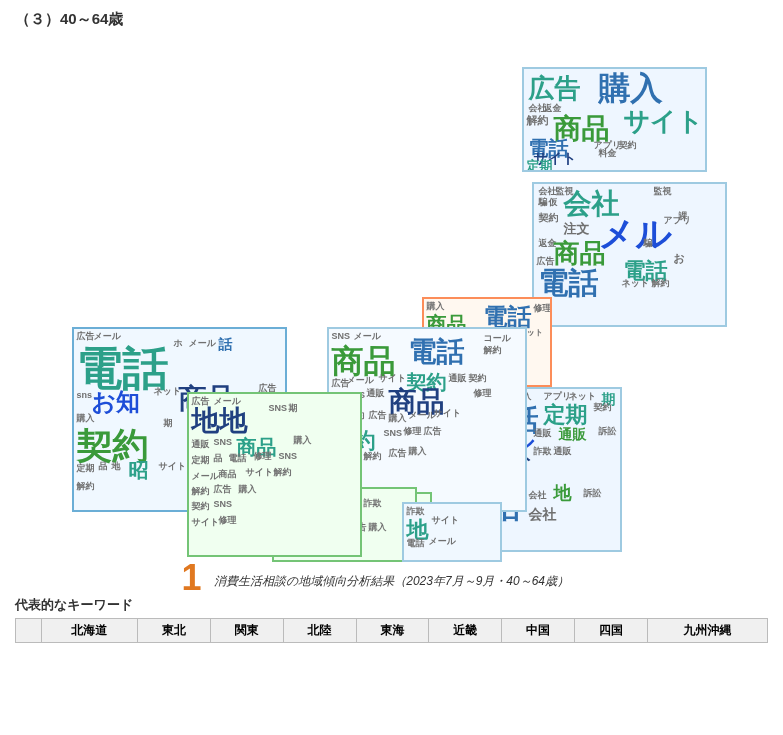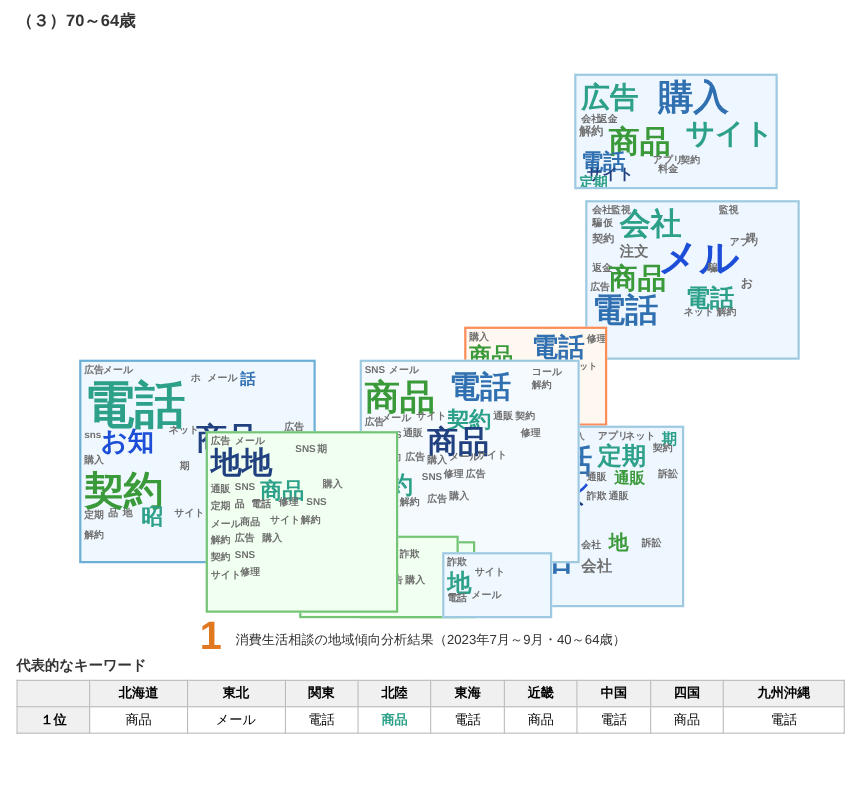--- a/index.html
+++ b/index.html
@@ -104,20 +104,21 @@
     .c-orange { color: #1d4ed8; }
     .c-gray { color: #707070; }
     .c-navy { color: #204080; }
 
     
     .map-caption {
       text-align: center;
       font-size: 12px;
       color: #333;
       margin: 6px 0;
+      font-style: italic;
     }
 
     .section-label {
       font-weight: bold;
       font-size: 13px;
       margin-bottom: 4px;
       color: #333;
     }
 
     
@@ -143,21 +144,21 @@
       background: #f0f0f0;
       font-weight: bold;
     }
 
     
     .hl-teal { color: #2ca089; font-weight: bold; }
   </style>
 </head>
 <body>
 
-<div class="page-title">（３）70～64歳</div>
+<div class="page-title">（３）40～64歳</div>
 
 <div class="map-container">
 
   <div class="region region-hokkaido2">
     <div class="wc">
       <span style="left:5px;top:5px;font-size:26px;" class="c-teal">広告</span>
       <span style="left:75px;top:2px;font-size:32px;" class="c-blue">購入</span>
       <span style="left:5px;top:35px;font-size:9px;" class="c-gray">会社</span>
       <span style="left:20px;top:35px;font-size:9px;" class="c-gray">返金</span>
       <span style="left:3px;top:45px;font-size:11px;" class="c-gray">解約</span>
@@ -389,26 +390,14 @@
         <th>関東</th>
         <th>北陸</th>
         <th>東海</th>
         <th>近畿</th>
         <th>中国</th>
         <th>四国</th>
         <th>九州沖縄</th>
       </tr>
   </thead>
   <tbody id="table-body">
-  <tr>
-        <td>１位</td>
-        <td>商品</td>
-        <td>メール</td>
-        <td>電話</td>
-        <td class="hl-teal">商品</td>
-        <td>電話</td>
-        <td>商品</td>
-        <td>電話</td>
-        <td>商品</td>
-        <td>電話</td>
-      </tr>
     </tbody>
 </table>
 
 </body></html>

